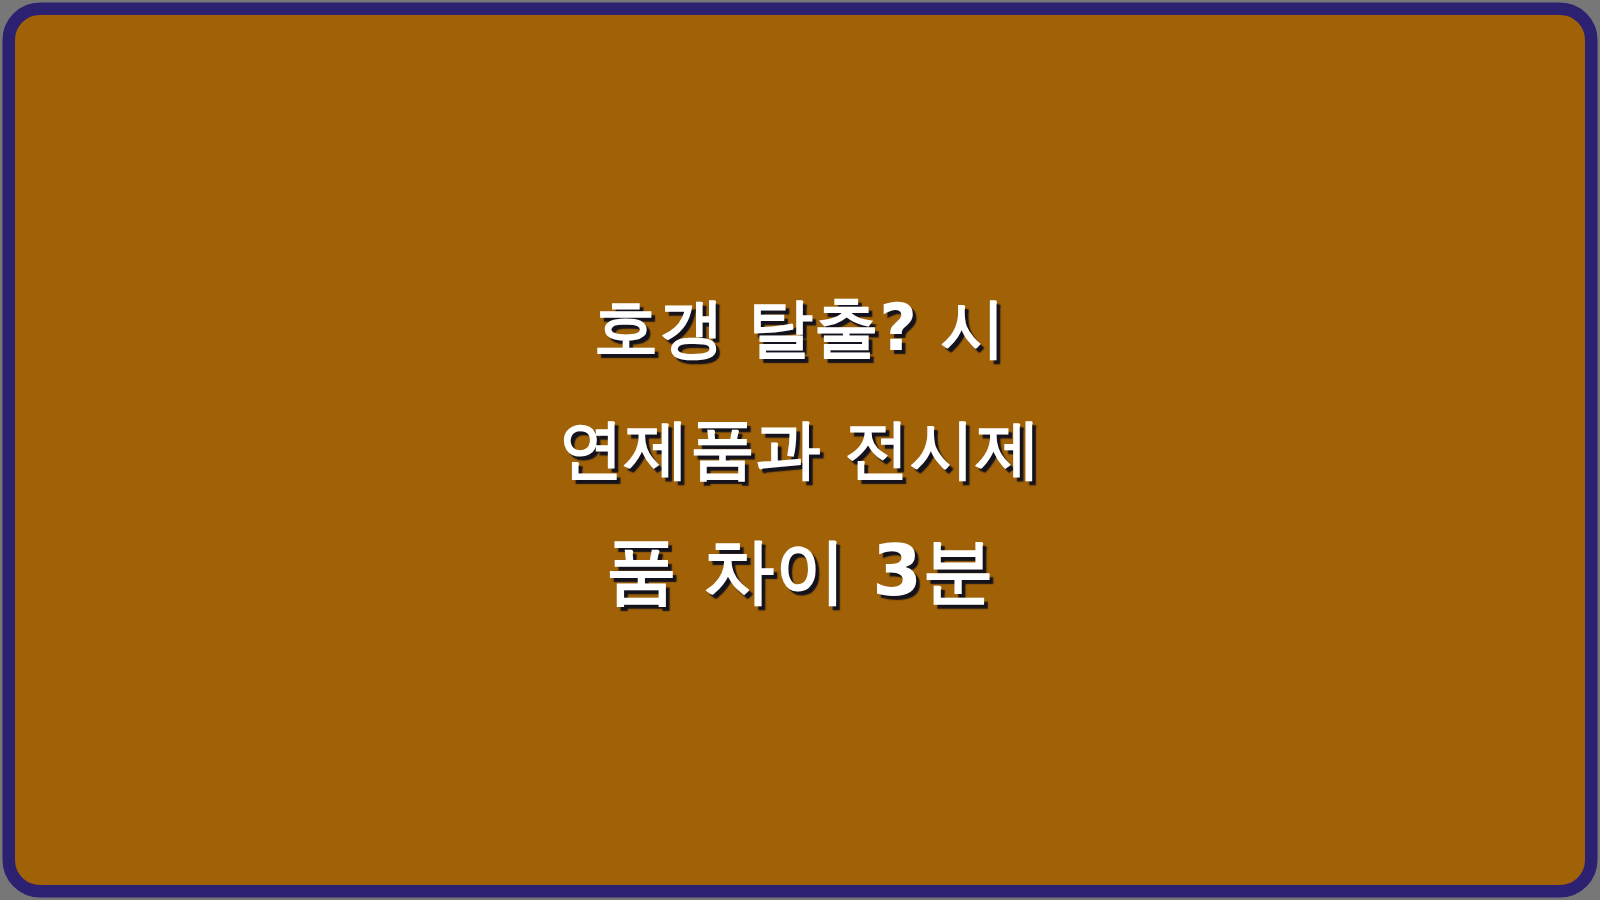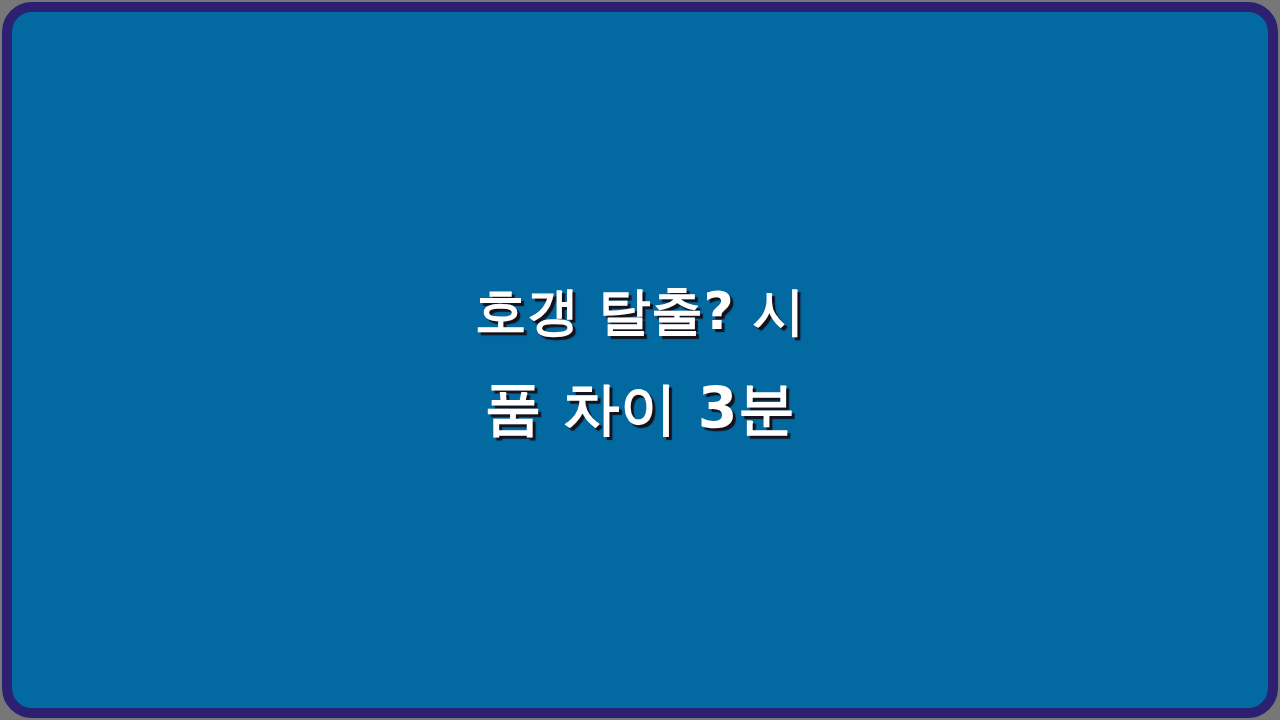--- a/index.html
+++ b/index.html
@@ -56,24 +56,25 @@
     font-weight: bold;
     letter-spacing: 0.5px;
     white-space: nowrap;
   }
 </style>
 </head>
 <body>
 
 <div id="thumbnail-canvas" style="background: rgb(119, 119, 119);">
 
-  <div id="card-frame" style="background: #0369a1; border-color: rgb(43, 33, 112); border-width: 10px; border-radius: 30px;">
+  <div id="card-frame" style="background: #a16207; border-color: rgb(43, 33, 112); border-width: 10px; border-radius: 30px;">
 
     <div id="headline-block" style="color: rgb(255, 255, 255); text-align: center;">
 
       <span class="headline-line" style="font-size: 52px; line-height: 97px; text-shadow: rgb(20, 18, 28) 3px 3px 1px;">호갱 탈출? 시</span>
 
+      <span class="headline-line" style="font-size: 52px; line-height: 97px; text-shadow: rgb(20, 18, 28) 3px 3px 1px;">연제품과 전시제</span>
 
       <span class="headline-line" style="font-size: 57px; line-height: 97px; text-shadow: rgb(20, 18, 28) 3px 3px 1px;">품 차이 3분</span>
 
     </div>
   </div>
 </div>
 
 </body></html>

